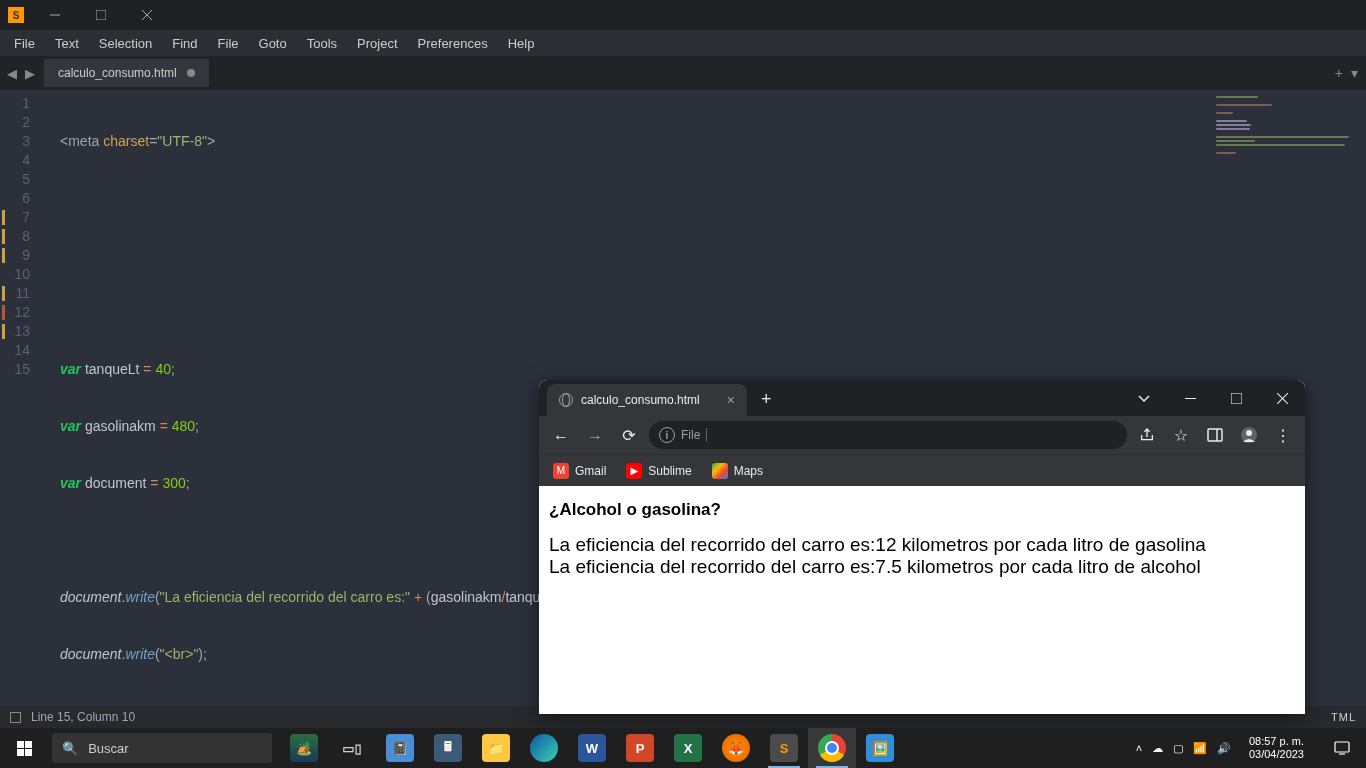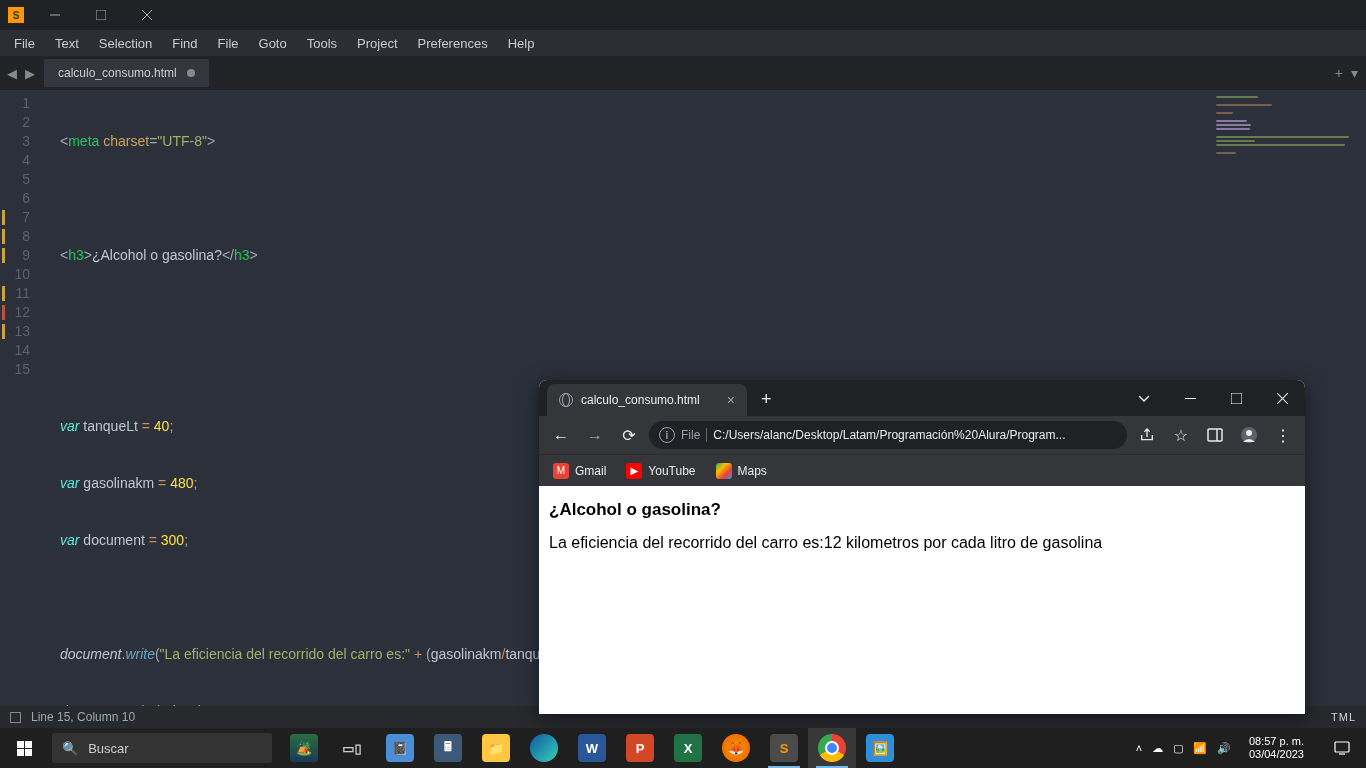--- a/index.html
+++ b/index.html
@@ -27,26 +27,26 @@
 
 
 .editor { position: absolute; left: 0; right: 0; top: 90px; bottom: 40px; background: #2b303b; font-family: Consolas, "Courier New", monospace; font-size: 14px; line-height: 19px; }
 .gutter { position: absolute; left: 0; top: 0; width: 48px; padding-top: 4px; text-align: right; color: #5a6272; }
 .gutter .ln { padding-right: 18px; height: 19px; position: relative; }
 .gutter .ln.mod::before { content: ""; position: absolute; left: 2px; top: 2px; width: 3px; height: 15px; background: #c9a43d; }
 .gutter .ln.modr::before { content: ""; position: absolute; left: 2px; top: 2px; width: 3px; height: 15px; background: #b55542; }
 .code { position: absolute; left: 60px; top: 4px; right: 0; white-space: pre; color: #c0c5ce; }
 .code .row { height: 19px; }
 .p-punc { color: #a0a8b5; }
-.p-tag { color: #22c55e; }
+.p-tag { color: #a3a3a3; }
 .p-attr { color: #cfa257; }
 .p-str { color: #9bb46a; }
-.p-kw { color: #5eead4; font-style: italic; }
+.p-kw { color: #22c55e; font-style: italic; font-weight: bold; }
 .p-var { color: #c0c5ce; }
-.p-num { color: #fde047; }
+.p-num { color: #84cc16; }
 .p-obj { color: #c0c5ce; font-style: italic; }
 .p-fn { color: #6fa2c4; font-style: italic; }
 .p-op { color: #d08d5a; }
 
 
 .minimap { position: absolute; right: 10px; top: 6px; width: 140px; }
 .minimap .mm-line { height: 2px; margin-bottom: 2px; border-radius: 1px; }
 
 
 .statusbar { position: absolute; left: 0; right: 0; bottom: 40px; height: 22px; background: #27292d; display: flex; align-items: center; color: #9aa; font-size: 12px; padding: 0 10px; gap: 10px; }
@@ -72,21 +72,21 @@
 .browser .addr .file-lbl { color: #9aa0a6; }
 .browser .addr .sep { width: 1px; height: 14px; background: #5f6368; }
 .browser .rightico { width: 28px; height: 28px; display: flex; align-items: center; justify-content: center; color: #e8eaed; }
 
 .browser .bookmarks { height: 32px; background: #35363a; border-top: 1px solid #2a2b2e; display: flex; align-items: center; padding: 0 14px; gap: 20px; font-size: 12px; color: #e8eaed; }
 .browser .bookmarks .bm { display: flex; align-items: center; gap: 6px; }
 .browser .bookmarks .ico { width: 16px; height: 16px; border-radius: 3px; display: flex; align-items: center; justify-content: center; font-size: 10px; color: #fff; }
 
 .browser .page { padding: 14px 10px; font-family: "Times New Roman", serif; color: #000; }
 .browser .page h3 { font-size: 17px; font-weight: bold; margin-bottom: 14px; }
-.browser .page .line { font-size: 16px; }
+.browser .page .line { font-size: 19px; }
 
 
 .taskbar { position: absolute; left: 0; right: 0; bottom: 0; height: 40px; background: #1f1f1f; display: flex; align-items: center; }
 .taskbar .start { width: 48px; height: 40px; display: flex; align-items: center; justify-content: center; }
 .taskbar .start .winlogo { display: grid; grid-template-columns: 7px 7px; grid-template-rows: 7px 7px; gap: 1px; }
 .taskbar .start .winlogo span { background: #fff; }
 .taskbar .search { width: 220px; height: 30px; background: #333; margin-left: 4px; display: flex; align-items: center; padding: 0 10px; color: #ccc; font-size: 13px; gap: 10px; border-radius: 2px; }
 .taskbar .apps { display: flex; height: 40px; margin-left: 8px; }
 .taskbar .apps .app { width: 48px; display: flex; align-items: center; justify-content: center; position: relative; }
 .taskbar .apps .app.active::after { content: ""; position: absolute; bottom: 0; left: 8px; right: 8px; height: 2px; background: #76b9ed; }
@@ -164,21 +164,20 @@
       <div class="ln">10</div>
     <div class="ln mod">11</div>
       <div class="ln modr">12</div>
       <div class="ln mod">13</div>
       <div class="ln">14</div>
       <div class="ln">15</div>
   </div>
   <div class="code">
     <div class="row"><span class="p-punc">&lt;</span><span class="p-tag">meta</span> <span class="p-attr">charset</span><span class="p-punc">=</span><span class="p-str">"UTF-8"</span><span class="p-punc">&gt;</span></div>
     <div class="row"></div>
-    <div class="row"><span class="p-punc">&lt;</span><span class="p-tag">h3</span><span class="p-punc">&gt;</span><span class="p-var">¿Alcohol o gasolina?</span><span class="p-punc">&lt;/</span><span class="p-tag">h3</span><span class="p-punc">&gt;</span></div>
     <div class="row"></div>
     <div class="row"></div>
     <div class="row"><span class="p-kw">var</span> <span class="p-var">tanqueLt</span> <span class="p-op">=</span> <span class="p-num">40</span><span class="p-punc">;</span></div>
     <div class="row"><span class="p-kw">var</span> <span class="p-var">gasolinakm</span> <span class="p-op">=</span> <span class="p-num">480</span><span class="p-punc">;</span></div>
     <div class="row"><span class="p-kw">var</span> <span class="p-var">document</span> <span class="p-op">=</span> <span class="p-num">300</span><span class="p-punc">;</span></div>
     <div class="row"></div>
     <div class="row"><span class="p-obj">document</span><span class="p-punc">.</span><span class="p-fn">write</span><span class="p-punc">(</span><span class="p-str">"La eficiencia del recorrido del carro es:"</span> <span class="p-op">+</span> <span class="p-punc">(</span><span class="p-var">gasolinakm</span><span class="p-op">/</span><span class="p-var">tanqueLt</span><span class="p-punc">)</span> <span class="p-op">+</span> <span class="p-str">" kilometros por cada litro de gasolina"</span><span class="p-punc">);</span></div>
     <div class="row"><span class="p-obj">document</span><span class="p-punc">.</span><span class="p-fn">write</span><span class="p-punc">(</span><span class="p-str">"&lt;br&gt;"</span><span class="p-punc">);</span></div>
     
     
@@ -242,21 +241,20 @@
     </div>
   </div>
   <div class="toolbar">
     <div class="navbtn active">←</div>
     <div class="navbtn">→</div>
     <div class="navbtn active">⟳</div>
     <div class="addr">
       <span class="info">i</span>
       <span class="file-lbl">File</span>
       <span class="sep"></span>
-      <span>C:/Users/alanc/Desktop/Latam/Programación%20Alura/Program...</span>
     </div>
     <div class="rightico">
         <svg width="16" height="16" viewBox="0 0 24 24" fill="none" stroke="currentColor" stroke-width="2">
           <path d="M4 12v7h16v-7M12 3v12M8 7l4-4 4 4"></path>
         </svg>
       </div>
     <div class="rightico">☆</div>
     <div class="rightico">
         <svg width="16" height="16" viewBox="0 0 16 16" fill="none" stroke="currentColor" stroke-width="1.5">
           <rect x="1" y="2" width="14" height="12" rx="1"></rect>
@@ -272,30 +270,31 @@
       </div>
     <div class="rightico">⋮</div>
   </div>
   <div class="bookmarks">
     <div class="bm">
         <span class="ico" style="background:#ea4335">M</span>
         <span>Gmail</span>
       </div>
     <div class="bm">
         <span class="ico" style="background:#f00">▶</span>
-        <span>YouTube</span>
+        <span>Sublime</span>
       </div>
     <div class="bm">
         <span class="ico" style="background:linear-gradient(135deg,#34a853,#fbbc04,#ea4335,#4285f4)"></span>
         <span>Maps</span>
       </div>
   </div>
   <div class="page">
     <h3>¿Alcohol o gasolina?</h3>
     <div class="line">La eficiencia del recorrido del carro es:12 kilometros por cada litro de gasolina</div>
+    <div class="line">La eficiencia del recorrido del carro es:7.5 kilometros por cada litro de alcohol</div>
   </div>
 </div>
 
 <div class="taskbar">
   <div class="start">
     <div class="winlogo">
         <span></span>
         <span></span>
         <span></span>
         <span></span>

